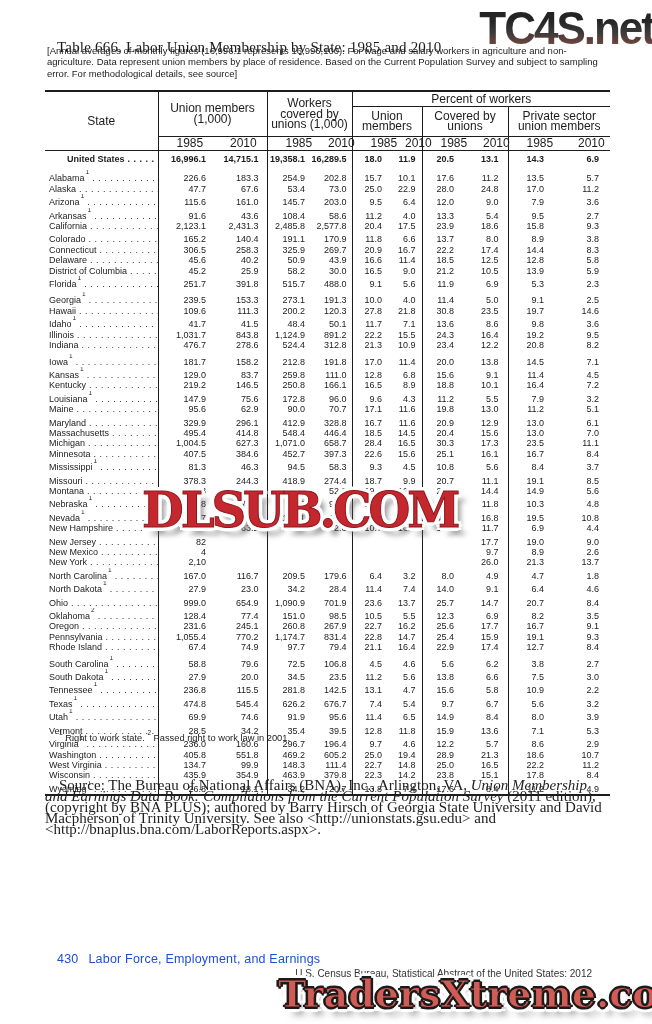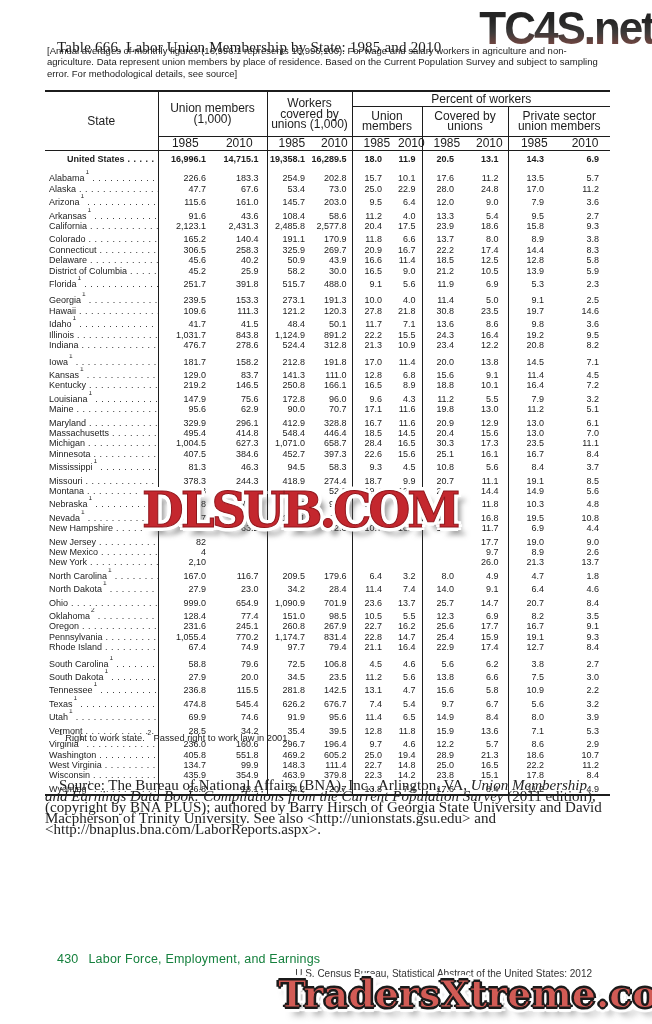--- a/index.html
+++ b/index.html
@@ -15,21 +15,21 @@
 
   
   table.tbl { position:absolute; left:45px; top:90px; width:565px; table-layout:fixed;
               border-collapse:collapse; border-top:2px solid #1c1c1c; border-bottom:2px solid #1c1c1c; }
   .w-state{width:113px}.w-um85{width:54px}.w-um10{width:55px}.w-wc85{width:43px}.w-wc10{width:42px}
   .w-pu85{width:35px}.w-pu10{width:35px}.w-pc85{width:43px}.w-pc10{width:43px}.w-ps85{width:52px}.w-ps10{width:50px}
 
   th { font-weight:normal; font-size:12px; line-height:10.5px; vertical-align:middle; text-align:center; padding:1px 2px; }
   th.h-top { height:15px; }
   th.h-grp { height:30px; }
-  th.h-yr  { height:14px; padding:1px 11px 2px; }
+  th.h-yr  { height:14px; padding:1px 18px 2px; }
   .bl { border-left:1px solid #1c1c1c; }
   .bb { border-bottom:1px solid #1c1c1c; }
 
   td { font-size:9px; line-height:10.4px; vertical-align:bottom; }
   td.c-num { text-align:right; white-space:nowrap; }
   .col0{padding-right:6px}.col1{padding-right:8px}.col2{padding-right:5px}.col3{padding-right:5px}
   .col4{padding-right:5px}.col5{padding-right:6px}.col6{padding-right:11px}.col7{padding-right:9px}
   .col8{padding-right:16px}.col9{padding-right:11px}
 
   td.c-state .sw { display:flex; align-items:baseline; overflow:hidden; padding-left:4px; }
@@ -44,21 +44,21 @@
 
   
   .footnote { position:absolute; left:45px; top:729px; width:567px; font-size:9.3px; line-height:11px;
               text-indent:14px; color:#222; }
   .footnote sup { font-size:6.5px; position:relative; top:-2px; }
   .source { position:absolute; left:45px; top:780px; width:567px; font-size:15px; line-height:11px;
             text-indent:14px; color:#222;font-family:Liberation Serif, serif; }
   .source i { font-style:italic; }
 
   
-  .footer-line { position:absolute; left:57px; top:952px; font-size:12.5px; color:#15803d; letter-spacing:.2px; }
+  .footer-line { position:absolute; left:57px; top:952px; font-size:12.5px; color:#1d4ed8; letter-spacing:.2px; }
   .footer-line .pgnum { margin-right:10px; }
   .credit { position:absolute; top:968px; left:0; width:592px; text-align:right; font-size:10px; color:#333; }
 
   
   .wm { position:absolute; white-space:nowrap; pointer-events:none; }
   .wm-top { right:-2px; top:2px; z-index:6;
             font-family:"Liberation Sans", sans-serif; font-weight:bold; font-size:44px; letter-spacing:-2px;
             transform:scaleY(1.05); transform-origin:top right;
             background:linear-gradient(180deg,#242424 35%, #3c3a39 58%, #6e4540 80%, #8a544c 100%);
             -webkit-background-clip:text; background-clip:text; color:transparent; }
@@ -346,21 +346,21 @@
         </tr>
         <tr>
           <td class="c-state">
             <div class="sw">
               <span class="st-label">Hawaii</span>
               <span class="leader"></span>
             </div>
           </td>
           <td class="c-num col0 bl">109.6</td>
           <td class="c-num col1">111.3</td>
-          <td class="c-num col2 bl">121.2</td>
+          <td class="c-num col2 bl">200.2</td>
           <td class="c-num col3">120.3</td>
           <td class="c-num col4 bl">27.8</td>
           <td class="c-num col5">21.8</td>
           <td class="c-num col6 bl">30.8</td>
           <td class="c-num col7">23.5</td>
           <td class="c-num col8 bl">19.7</td>
           <td class="c-num col9">14.6</td>
         </tr>
         <tr>
           <td class="c-state">
@@ -436,21 +436,21 @@
         </tr>
         <tr>
           <td class="c-state">
             <div class="sw">
               <span class="st-label">Kansas<sup>1</sup></span>
               <span class="leader"></span>
             </div>
           </td>
           <td class="c-num col0 bl">129.0</td>
           <td class="c-num col1">83.7</td>
-          <td class="c-num col2 bl">141.3</td>
+          <td class="c-num col2 bl">259.8</td>
           <td class="c-num col3">111.0</td>
           <td class="c-num col4 bl">12.8</td>
           <td class="c-num col5">6.8</td>
           <td class="c-num col6 bl">15.6</td>
           <td class="c-num col7">9.1</td>
           <td class="c-num col8 bl">11.4</td>
           <td class="c-num col9">4.5</td>
         </tr>
         <tr>
           <td class="c-state">

